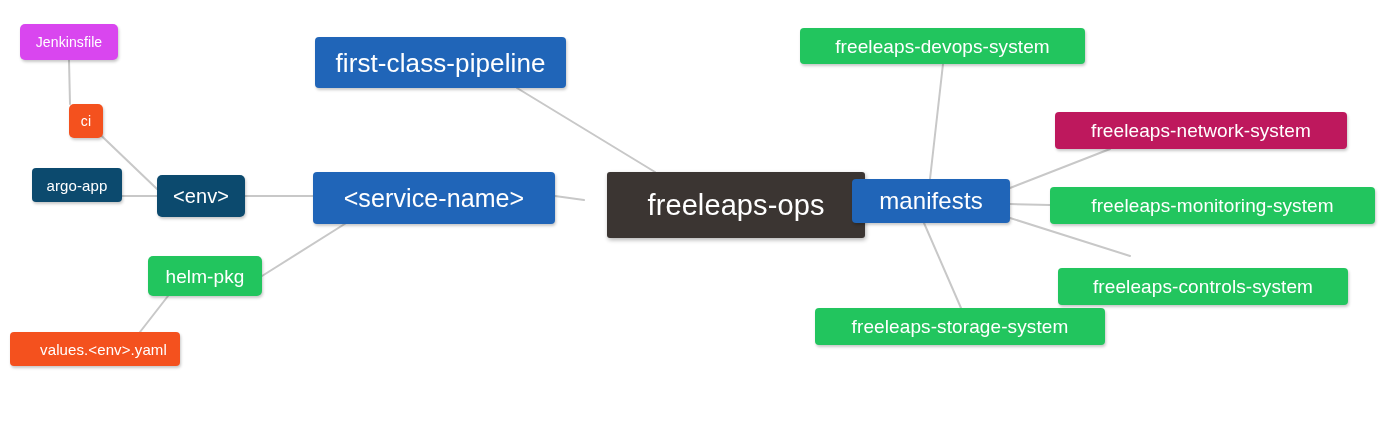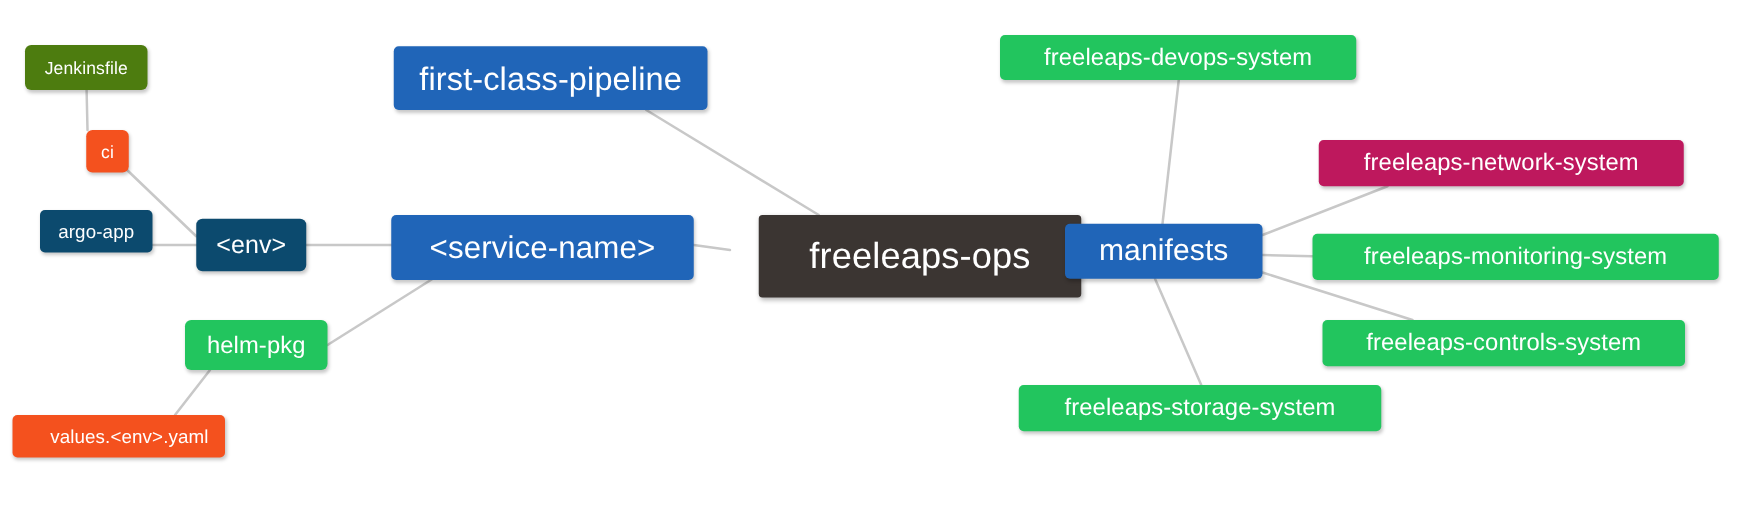--- a/index.html
+++ b/index.html
@@ -61,29 +61,29 @@
       <line x1="555" y1="196" x2="584" y2="200" stroke="#c8c8c8" stroke-width="2" stroke-linecap="round"></line>
       <line x1="517" y1="88" x2="655" y2="172" stroke="#c8c8c8" stroke-width="2" stroke-linecap="round"></line>
       <line x1="842" y1="200" x2="852" y2="200" stroke="#c8c8c8" stroke-width="2" stroke-linecap="round"></line>
       <line x1="930" y1="179" x2="943" y2="64" stroke="#c8c8c8" stroke-width="2" stroke-linecap="round"></line>
       <line x1="1010" y1="188" x2="1110" y2="149" stroke="#c8c8c8" stroke-width="2" stroke-linecap="round"></line>
       <line x1="1010" y1="204" x2="1050" y2="205" stroke="#c8c8c8" stroke-width="2" stroke-linecap="round"></line>
       <line x1="1010" y1="218" x2="1130" y2="256" stroke="#c8c8c8" stroke-width="2" stroke-linecap="round"></line>
       <line x1="924" y1="223" x2="961" y2="308" stroke="#c8c8c8" stroke-width="2" stroke-linecap="round"></line>
     </svg>
   <div id="node-layer">
-      <div class="node" style="left: 20px; top: 24px; width: 98px; height: 36px; background: #4d7c0f; font-size: 14px; border-radius: 5px; color: rgb(255, 255, 255); margin-top: 12px;">Jenkinsfile</div>
+      <div class="node" style="left: 20px; top: 24px; width: 98px; height: 36px; background: #d946ef; font-size: 14px; border-radius: 5px; color: rgb(255, 255, 255);">Jenkinsfile</div>
       <div class="node" style="left: 53px; top: 104px; width: 34px; height: 34px; background: rgb(244, 81, 30); font-size: 14px; border-radius: 5px; color: rgb(255, 255, 255); margin-left: 16px;">ci</div>
       <div class="node" style="left: 32px; top: 168px; width: 90px; height: 34px; background: #0c4a6e; font-size: 15px; border-radius: 4px; color: rgb(255, 255, 255);">argo-app</div>
       <div class="node" style="left: 157px; top: 175px; width: 88px; height: 42px; background: #0c4a6e; font-size: 20px; border-radius: 5px; color: rgb(255, 255, 255);">&lt;env&gt;</div>
       <div class="node" style="left: 148px; top: 256px; width: 114px; height: 40px; background: rgb(34, 197, 94); font-size: 19px; border-radius: 5px; color: rgb(255, 255, 255);">helm-pkg</div>
       <div class="node" style="left: 10px; top: 332px; width: 170px; height: 34px; background: rgb(244, 81, 30); font-size: 15px; border-radius: 4px; color: rgb(255, 255, 255); padding-left: 27px;">values.&lt;env&gt;.yaml</div>
       <div class="node" style="left: 315px; top: 37px; width: 251px; height: 51px; background: rgb(32, 101, 184); font-size: 26px; border-radius: 4px; color: rgb(255, 255, 255);">first-class-pipeline</div>
       <div class="node" style="left: 313px; top: 172px; width: 242px; height: 52px; background: rgb(32, 101, 184); font-size: 25px; border-radius: 4px; color: rgb(255, 255, 255);">&lt;service-name&gt;</div>
       <div class="node root" style="left: 584px; top: 172px; width: 258px; height: 66px; background: rgb(59, 53, 50); font-size: 29px; border-radius: 3px; color: rgb(255, 255, 255);">freeleaps-ops</div>
       <div class="node" style="left: 852px; top: 179px; width: 158px; height: 44px; background: rgb(32, 101, 184); font-size: 24px; border-radius: 4px; color: rgb(255, 255, 255);">manifests</div>
       <div class="node" style="left: 800px; top: 28px; width: 285px; height: 36px; background: rgb(34, 197, 94); font-size: 19px; border-radius: 4px; color: rgb(255, 255, 255);">freeleaps-devops-system</div>
       <div class="node" style="left: 1055px; top: 112px; width: 292px; height: 37px; background: #be185d; font-size: 19px; border-radius: 4px; color: rgb(255, 255, 255);">freeleaps-network-system</div>
       <div class="node" style="left: 1050px; top: 187px; width: 325px; height: 37px; background: rgb(34, 197, 94); font-size: 19px; border-radius: 4px; color: rgb(255, 255, 255);">freeleaps-monitoring-system</div>
-      <div class="node" style="left: 1058px; top: 256px; width: 290px; height: 37px; background: rgb(34, 197, 94); font-size: 19px; border-radius: 4px; color: rgb(255, 255, 255);">freeleaps-controls-system</div>
+      <div class="node" style="left: 1058px; top: 268px; width: 290px; height: 37px; background: rgb(34, 197, 94); font-size: 19px; border-radius: 4px; color: rgb(255, 255, 255);">freeleaps-controls-system</div>
       <div class="node" style="left: 815px; top: 308px; width: 290px; height: 37px; background: rgb(34, 197, 94); font-size: 19px; border-radius: 4px; color: rgb(255, 255, 255);">freeleaps-storage-system</div>
     </div>
 </div>
 
 </body></html>

